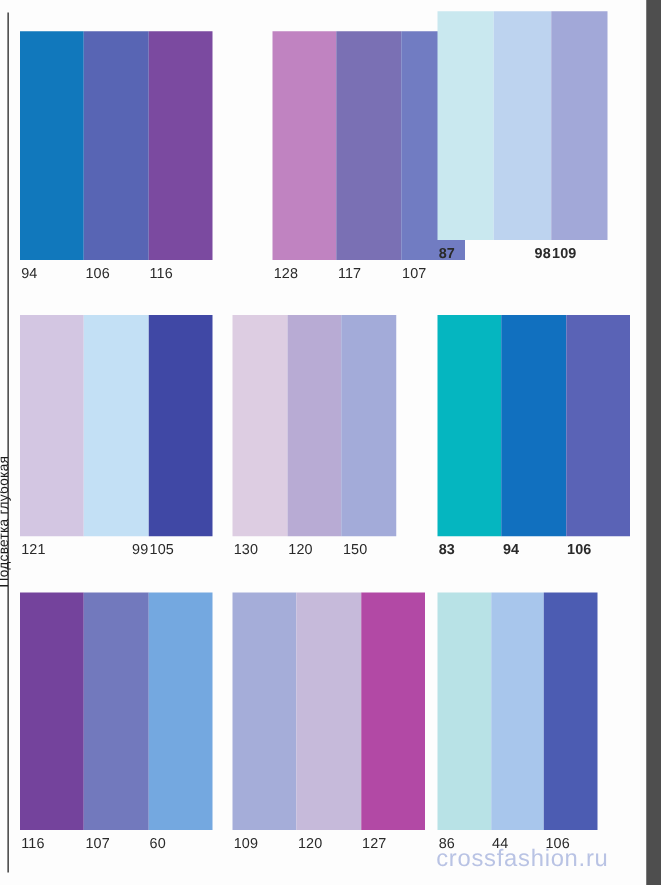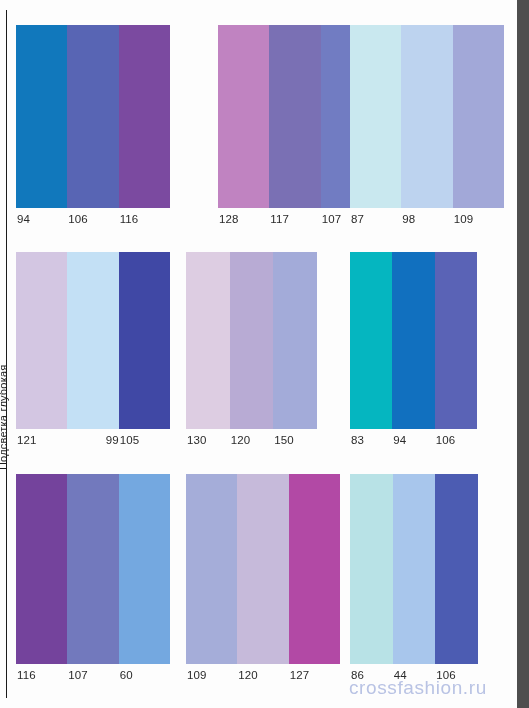--- a/index.html
+++ b/index.html
@@ -123,29 +123,29 @@
           <div class="swatch" style="background: rgb(192, 131, 193);"></div>
           <div class="swatch" style="background: rgb(122, 112, 180);"></div>
           <div class="swatch" style="background: rgb(113, 124, 194);"></div>
         </div>
         <div class="code-strip">
           <div class="code" style="color: rgb(42, 42, 42);">128</div>
           <div class="code" style="color: rgb(42, 42, 42);">117</div>
           <div class="code" style="color: rgb(42, 42, 42);">107</div>
         </div>
       </div>
-      <div class="palette-card" style="left: 350px; top: 25px; width: 154px;">
+      <div class="palette-card" style="left: 350px; top: 9px; width: 136px; font-weight: bold;">
         <div class="swatch-strip" style="height: 183px;">
           <div class="swatch" style="background: rgb(201, 232, 239);"></div>
           <div class="swatch" style="background: rgb(189, 211, 239);"></div>
           <div class="swatch" style="background: rgb(162, 168, 216);"></div>
         </div>
         <div class="code-strip">
           <div class="code" style="color: rgb(42, 42, 42);">87</div>
-          <div class="code" style="color: rgb(42, 42, 42);">98</div>
+          <div class="code" style="color: rgb(42, 42, 42); text-align: right;">98</div>
           <div class="code" style="color: rgb(42, 42, 42);">109</div>
         </div>
       </div>
       <div class="palette-card" style="left: 16px; top: 252px; width: 154px;">
         <div class="swatch-strip" style="height: 177px;">
           <div class="swatch" style="background: rgb(211, 198, 226);"></div>
           <div class="swatch" style="background: rgb(195, 224, 245);"></div>
           <div class="swatch" style="background: rgb(64, 72, 165);"></div>
         </div>
         <div class="code-strip">
@@ -159,21 +159,21 @@
           <div class="swatch" style="background: rgb(221, 205, 226);"></div>
           <div class="swatch" style="background: rgb(184, 171, 212);"></div>
           <div class="swatch" style="background: rgb(163, 171, 217);"></div>
         </div>
         <div class="code-strip">
           <div class="code" style="color: rgb(42, 42, 42);">130</div>
           <div class="code" style="color: rgb(42, 42, 42);">120</div>
           <div class="code" style="color: rgb(42, 42, 42);">150</div>
         </div>
       </div>
-      <div class="palette-card" style="left: 350px; top: 252px; width: 127px;">
+      <div class="palette-card" style="left: 350px; top: 252px; width: 154px; font-weight: bold;">
         <div class="swatch-strip" style="height: 177px;">
           <div class="swatch" style="background: rgb(5, 182, 192);"></div>
           <div class="swatch" style="background: rgb(17, 112, 191);"></div>
           <div class="swatch" style="background: rgb(90, 99, 182);"></div>
         </div>
         <div class="code-strip">
           <div class="code" style="color: rgb(42, 42, 42);">83</div>
           <div class="code" style="color: rgb(42, 42, 42);">94</div>
           <div class="code" style="color: rgb(42, 42, 42);">106</div>
         </div>

